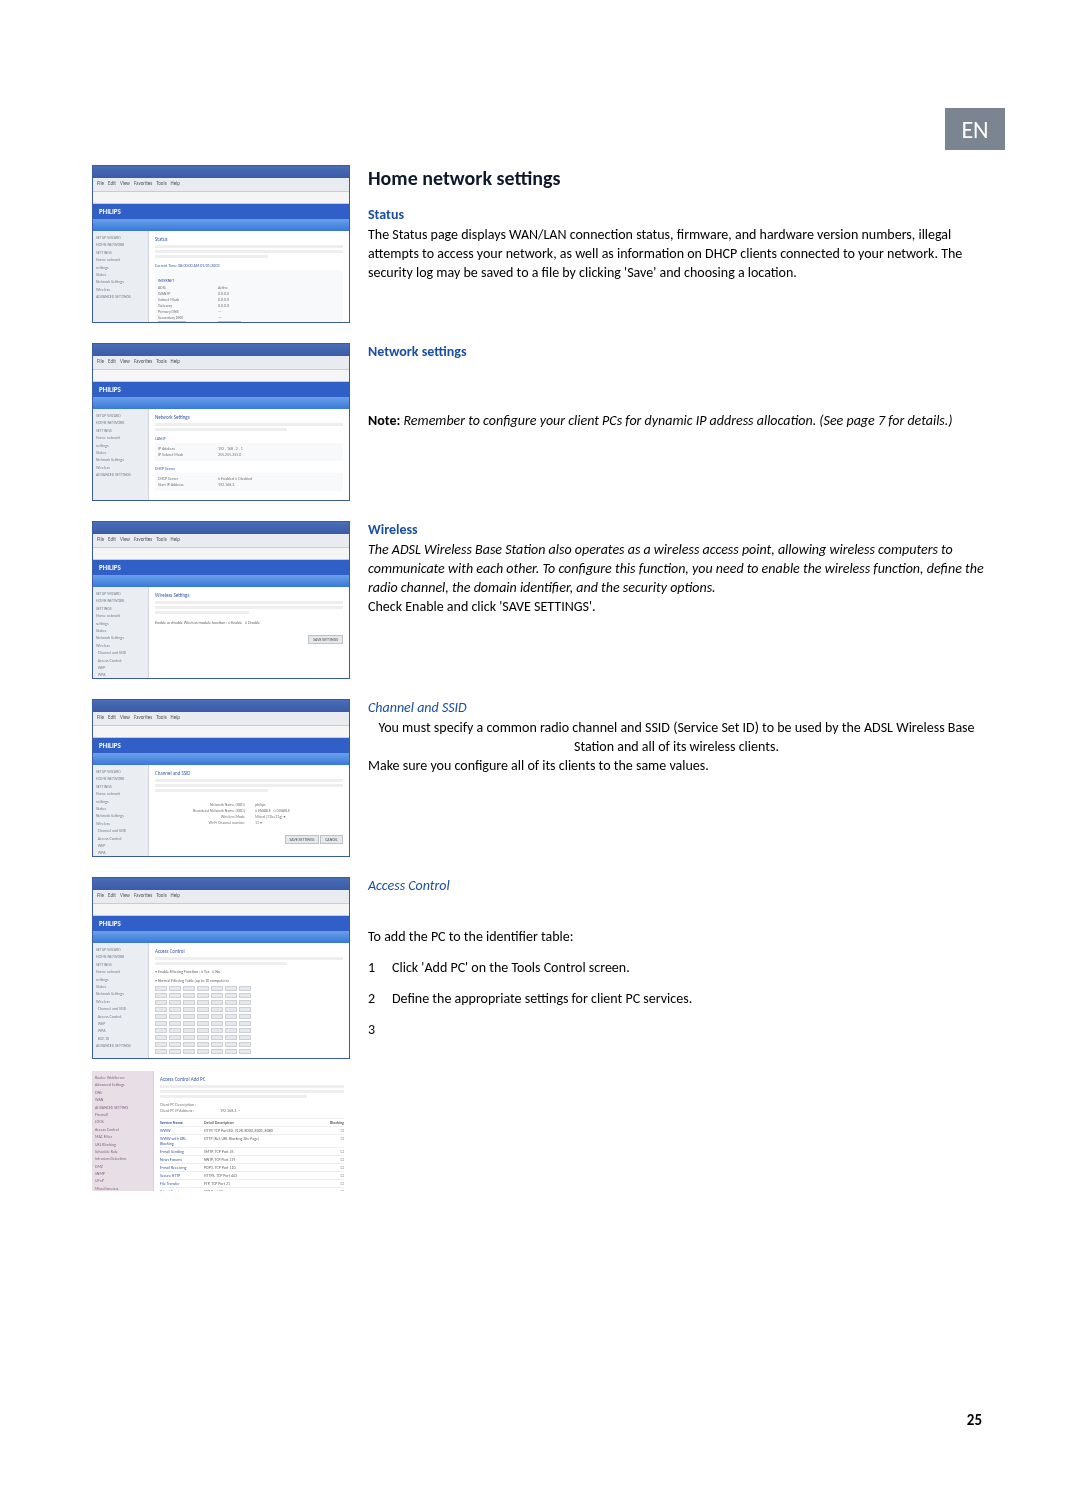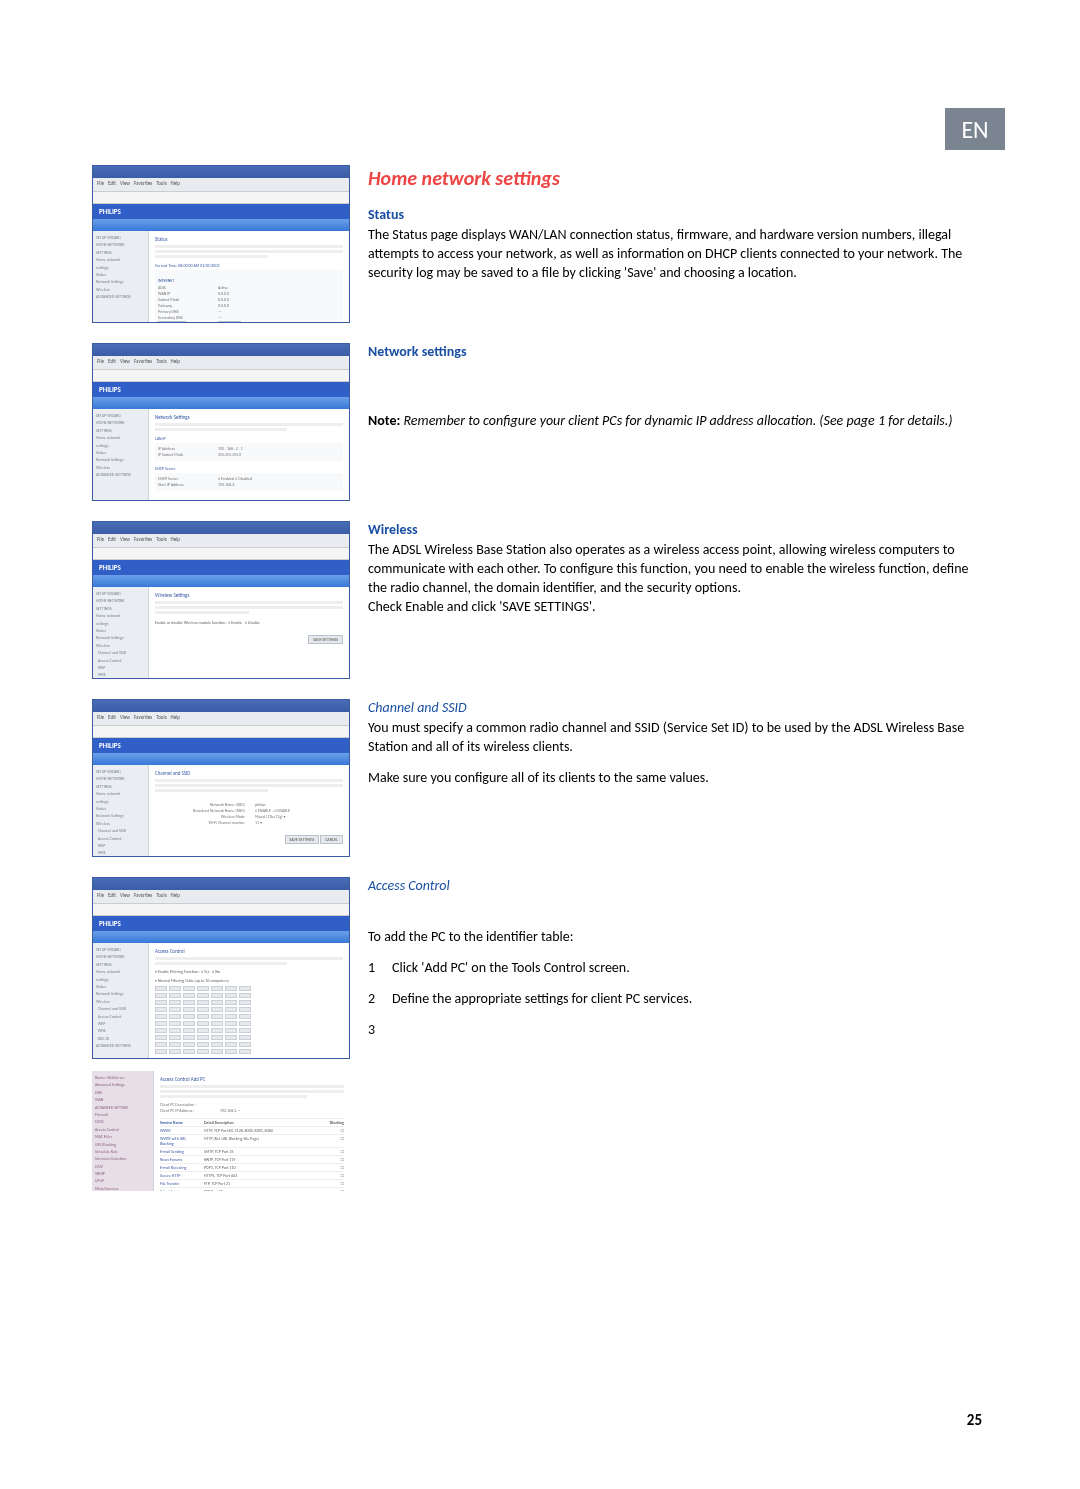--- a/index.html
+++ b/index.html
@@ -114,23 +114,22 @@
     }
     .text-col {
       flex: 1;
       font-size: 14px;
       line-height: 1.35;
       color: #000;
     }
     .text-col h2 {
       font-size: 20px;
       font-weight: bold;
-      color: #ef4444;
+      color: #0f172a;
       margin-bottom: 14px;
-      font-style: italic;
     }
     .text-col h3 {
       font-size: 14px;
       font-weight: bold;
       color: #1a4fa3;
       margin-bottom: 1px;
     }
     .text-col h4 {
       font-size: 14px;
       font-weight: normal;
@@ -299,21 +298,21 @@
                 <span>192 . 168 . 2 . 2</span>
               </div>
 
           </div>
         </div>
       </div>
 
     </div>
     <div class="text-col">
       <h3>Network settings</h3>
-      <p style="margin-top:50px;"><span class="note-label">Note:</span> <span class="note-body">Remember to configure your client PCs for dynamic IP address allocation. (See page 1 for details.)</span></p>
+      <p style="margin-top:50px;"><span class="note-label">Note:</span> <span class="note-body">Remember to configure your client PCs for dynamic IP address allocation. (See page 7 for details.)</span></p>
     </div>
   </div>
 
   <div class="section">
     <div class="screenshot" style="height:158px;">
       <div class="titlebar"></div>
       <div class="toolbar">
           <span>File</span>
           <span>Edit</span>
           <span>View</span>
@@ -346,21 +345,21 @@
             <div class="line"></div>
             <div class="line" style="width:50%;"></div>
           <div style="margin-top:6px; font-size:4px;">Enable or disable Wireless module function : ○ Enable &nbsp; ○ Disable</div>
           <div style="text-align:right; margin-top:10px;"><span class="btn">SAVE SETTINGS</span></div>
         </div>
       </div>
 
     </div>
     <div class="text-col">
       <h3>Wireless</h3>
-      <p style="margin-bottom:0;">The ADSL Wireless Base Station also operates as a wireless access point, allowing wireless computers to communicate with each other. To configure this function, you need to enable the wireless function, define the radio channel, the domain identifier, and the security options.</p>
+      <p style="margin-bottom:0;font-style:italic;">The ADSL Wireless Base Station also operates as a wireless access point, allowing wireless computers to communicate with each other. To configure this function, you need to enable the wireless function, define the radio channel, the domain identifier, and the security options.</p>
       <p>Check Enable and click 'SAVE SETTINGS'.</p>
     </div>
   </div>
 
   <div class="section">
     <div class="screenshot" style="height:158px;">
       <div class="titlebar"></div>
       <div class="toolbar">
           <span>File</span>
           <span>Edit</span>
@@ -411,21 +410,21 @@
                 <span>11 ▾</span>
               </div>
           </div>
           <div style="text-align:right; margin-top:10px;"><span class="btn">SAVE SETTINGS</span> <span class="btn">CANCEL</span></div>
         </div>
       </div>
 
     </div>
     <div class="text-col">
       <h4>Channel and SSID</h4>
-      <p style="margin-bottom:12px;">You must specify a common radio channel and SSID (Service Set ID) to be used by the ADSL Wireless Base Station and all of its wireless clients.</p>
+      <p style="margin-bottom:0;text-align:center;">You must specify a common radio channel and SSID (Service Set ID) to be used by the ADSL Wireless Base Station and all of its wireless clients.</p>
       <p>Make sure you configure all of its clients to the same values.</p>
     </div>
   </div>
 
   <div class="section">
     <div class="screenshot" style="height:182px;">
       <div class="titlebar"></div>
       <div class="toolbar">
           <span>File</span>
           <span>Edit</span>

